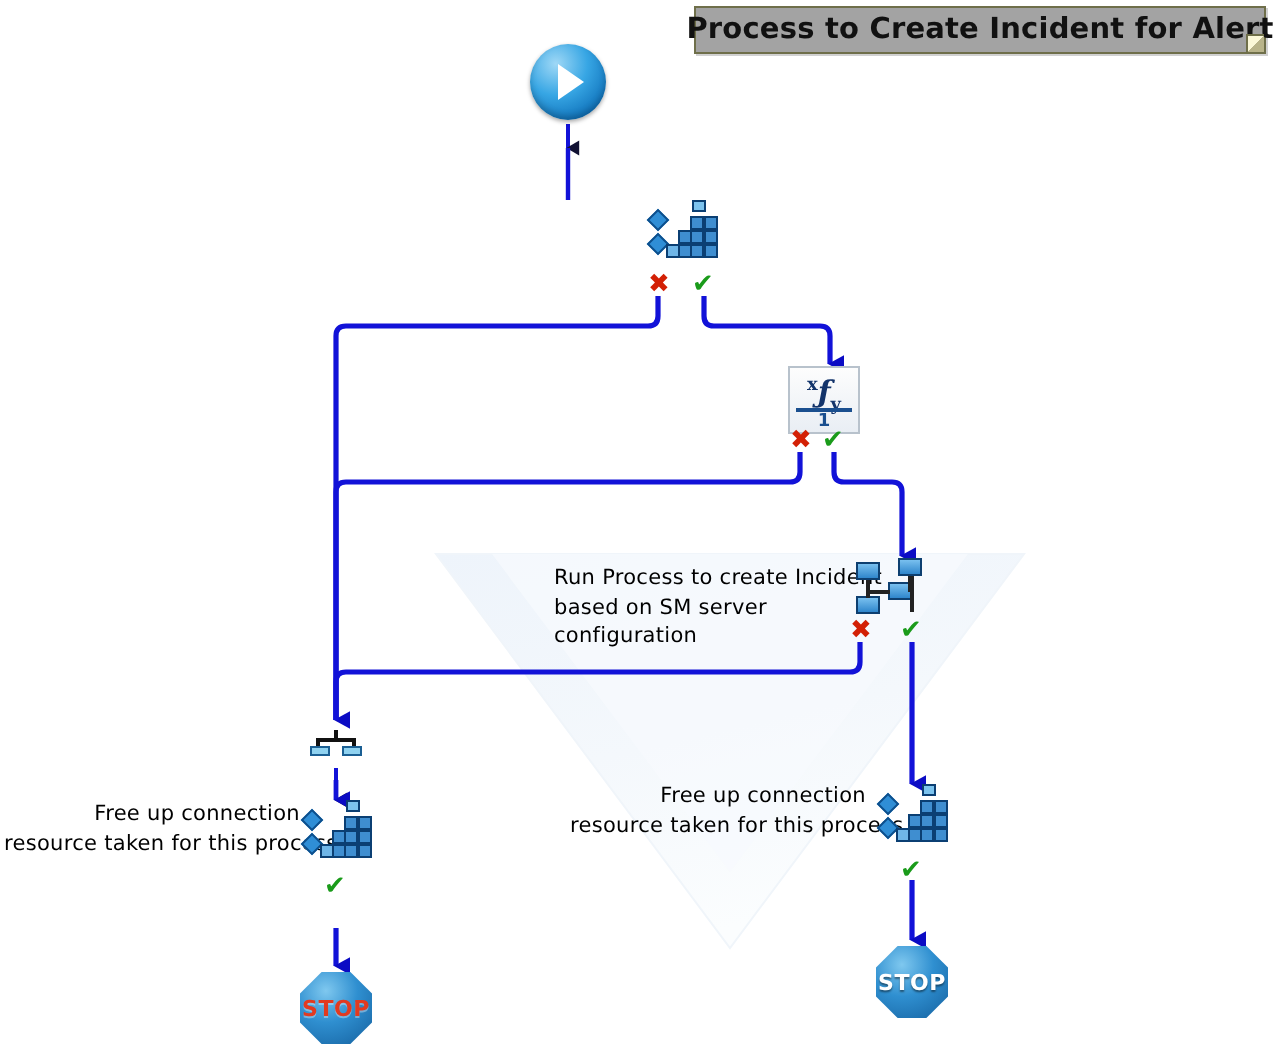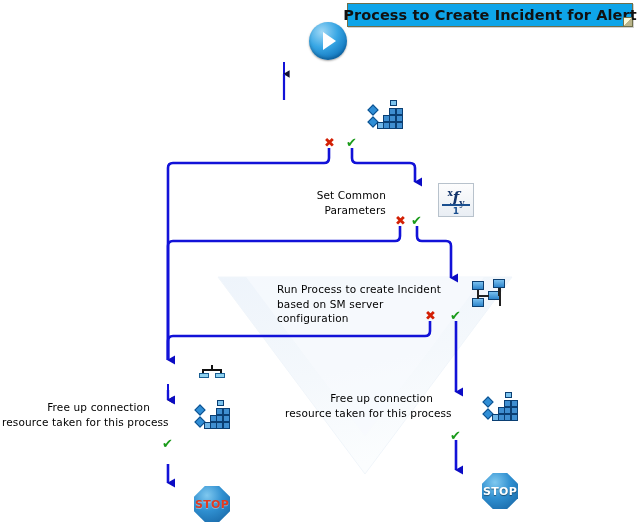--- a/index.html
+++ b/index.html
@@ -11,21 +11,21 @@
     position:relative;
   }
   #canvas{position:absolute;left:0;top:0;width:638px;height:528px;}
   svg.layer{position:absolute;left:0;top:0;width:638px;height:528px;overflow:visible;}
 
   
   .title-banner{
     position:absolute;
     left:347px;top:3px;
     width:286px;height:24px;
-    background:#0ea5e9;
+    background:#a3a3a3;
     border:1px solid #6f6f4a;
     box-sizing:border-box;
     display:flex;align-items:center;justify-content:center;
     box-shadow:1px 1px 0 rgba(0,0,0,.18);
   }
   .title-banner span{
     font-size:14.5px;
     font-weight:bold;
     color:#111;
     letter-spacing:.1px;
@@ -44,21 +44,21 @@
     position:absolute;
     font-size:10.5px;
     color:#000;
     line-height:14.5px;
     white-space:pre;
     letter-spacing:.15px;
   }
   .nlabel.right{text-align:right;}
 
   
-  .node{position:absolute;margin-left:44px;}
+  .node{position:absolute;}
 
   
   .start-btn{
     width:38px;height:38px;border-radius:50%;
     background:
       radial-gradient(circle at 34% 26%, #9fd8f6 0%, #37a6e4 42%, #0d6fb8 82%, #0a5c9c 100%);
     box-shadow:0 1px 2px rgba(0,0,0,.35), inset 0 -2px 3px rgba(0,0,0,.2);
     position:relative;
   }
   .start-btn::after{
@@ -216,22 +216,20 @@
       <div class="blk" style="left:27px;top:15px;width:7px;height:7px;"></div>
       <div class="blk lite" style="left:8px;top:22px;width:7px;height:7px;"></div>
       <div class="blk" style="left:14px;top:22px;width:7px;height:7px;"></div>
       <div class="blk" style="left:20px;top:22px;width:7px;height:7px;"></div>
       <div class="blk" style="left:27px;top:22px;width:7px;height:7px;"></div>
     </div>
   </div>
   <div class="mark x" style="left:324px;top:136px;">✖</div>
   <div class="mark v" style="left:346px;top:136px;">✔</div>
 
-  <div class="nlabel right" style="left:276px;top:188px;width:110px;">Set Common
-Parameters</div>
 
   <div class="node" style="left:394px;top:183px;">
     <div class="formula">
       <div class="fx"><sup>x</sup>ƒ<sub>y</sub></div>
       <div class="bar"></div>
       <div class="den">1</div>
     </div>
   </div>
   <div class="mark x" style="left:395px;top:214px;">✖</div>
   <div class="mark v" style="left:411px;top:214px;">✔</div>

